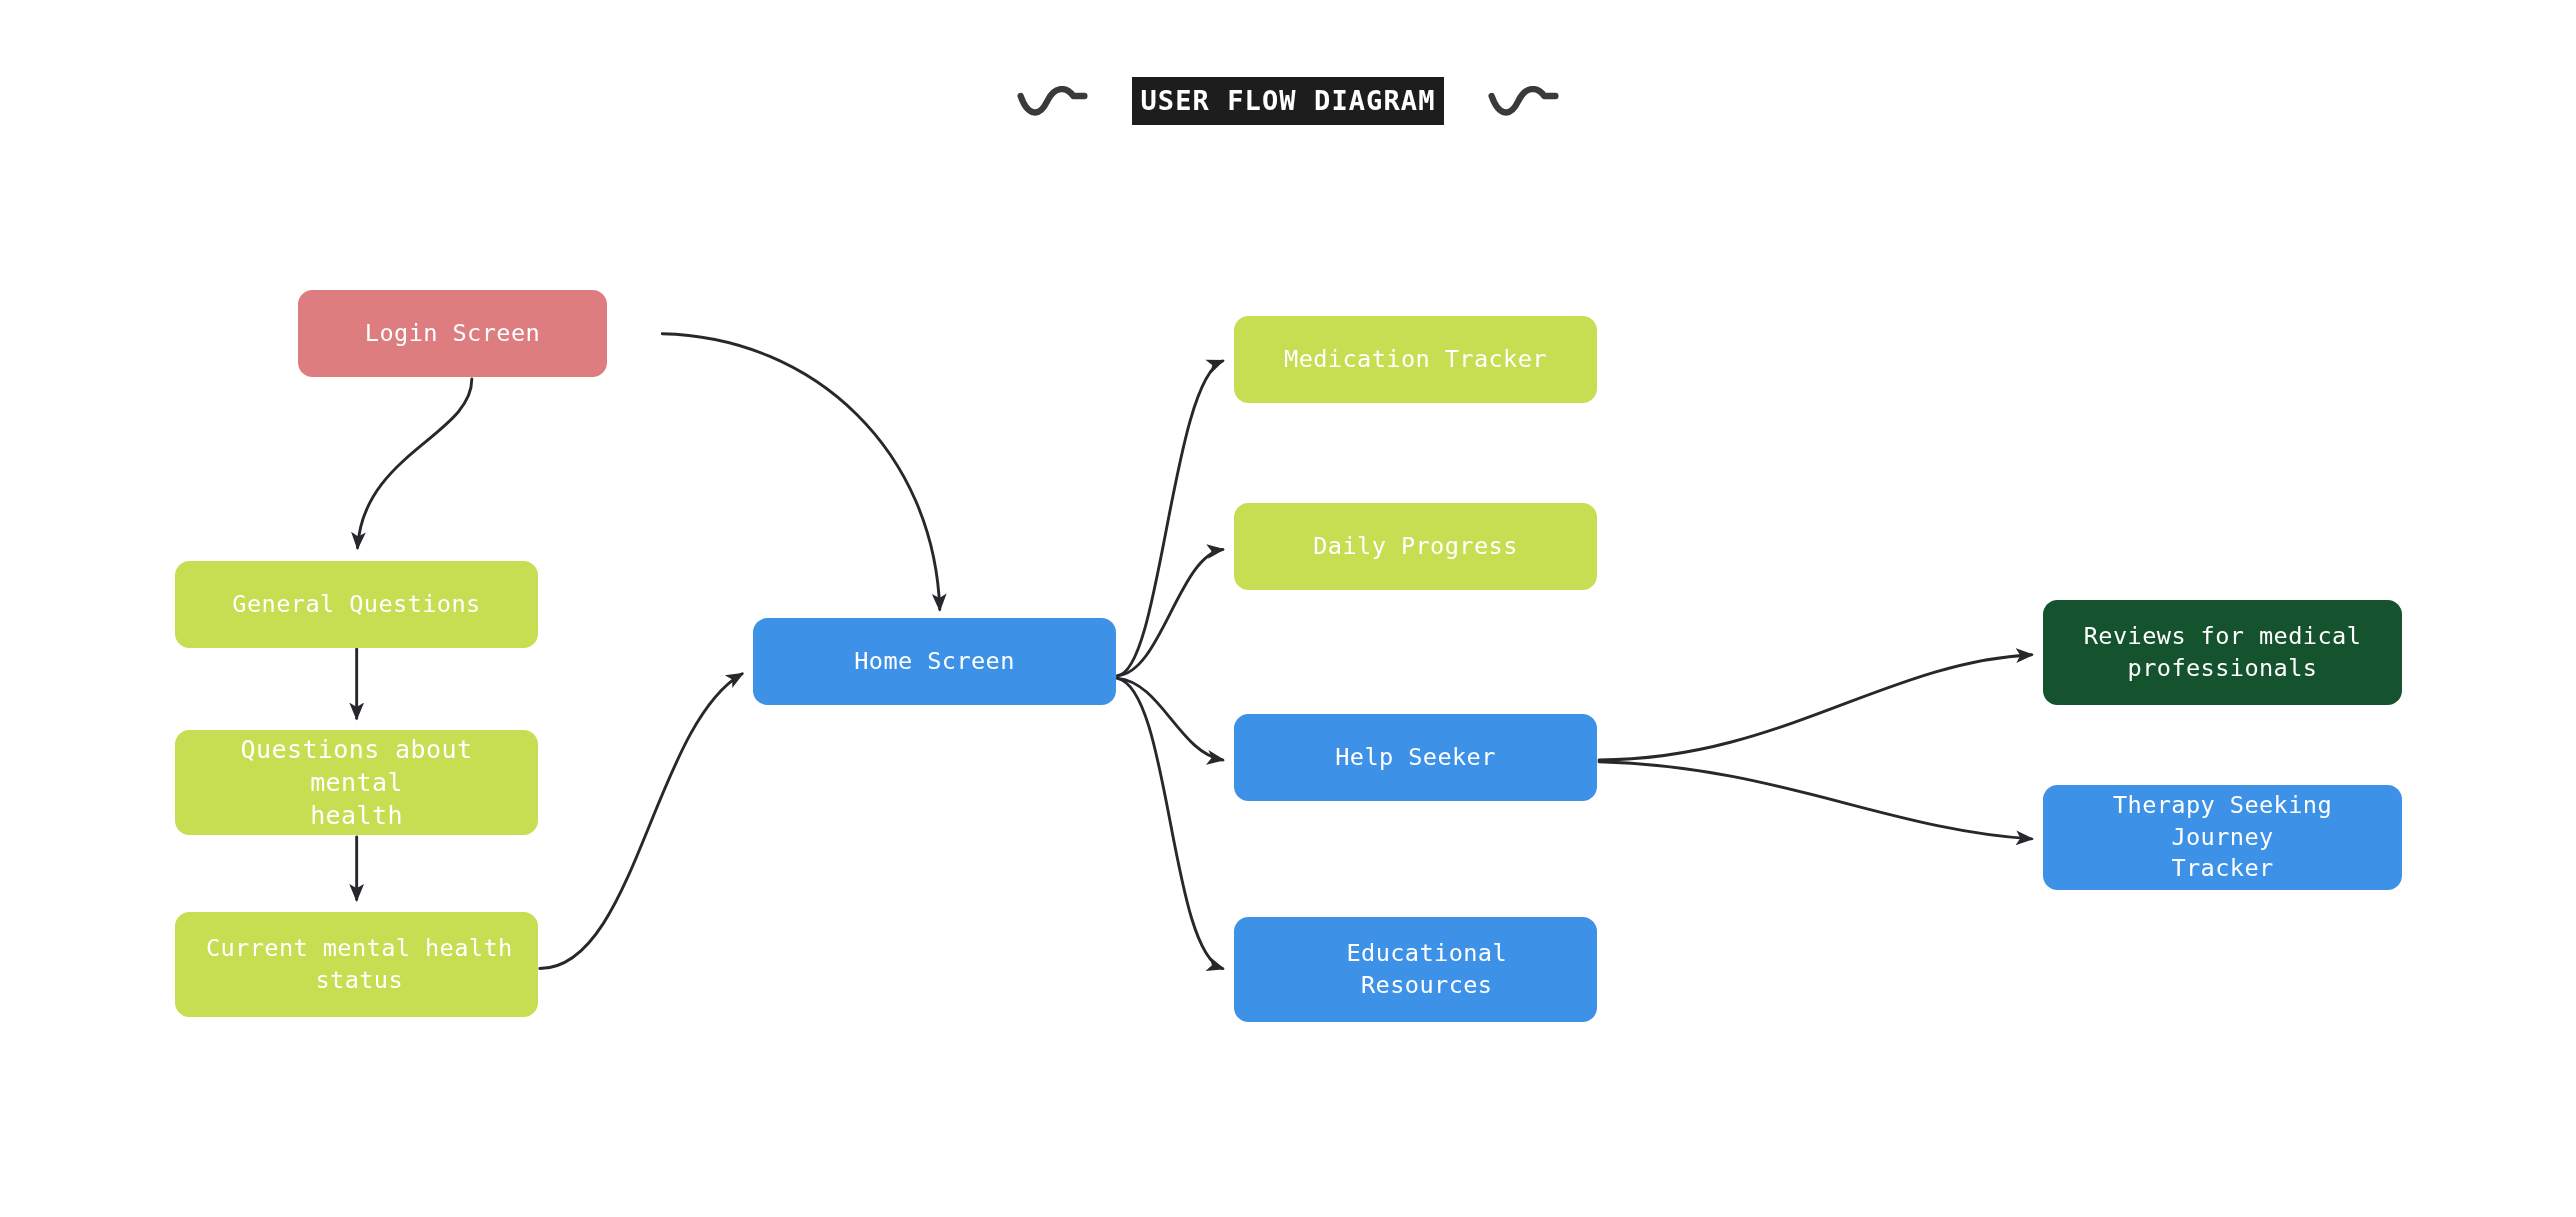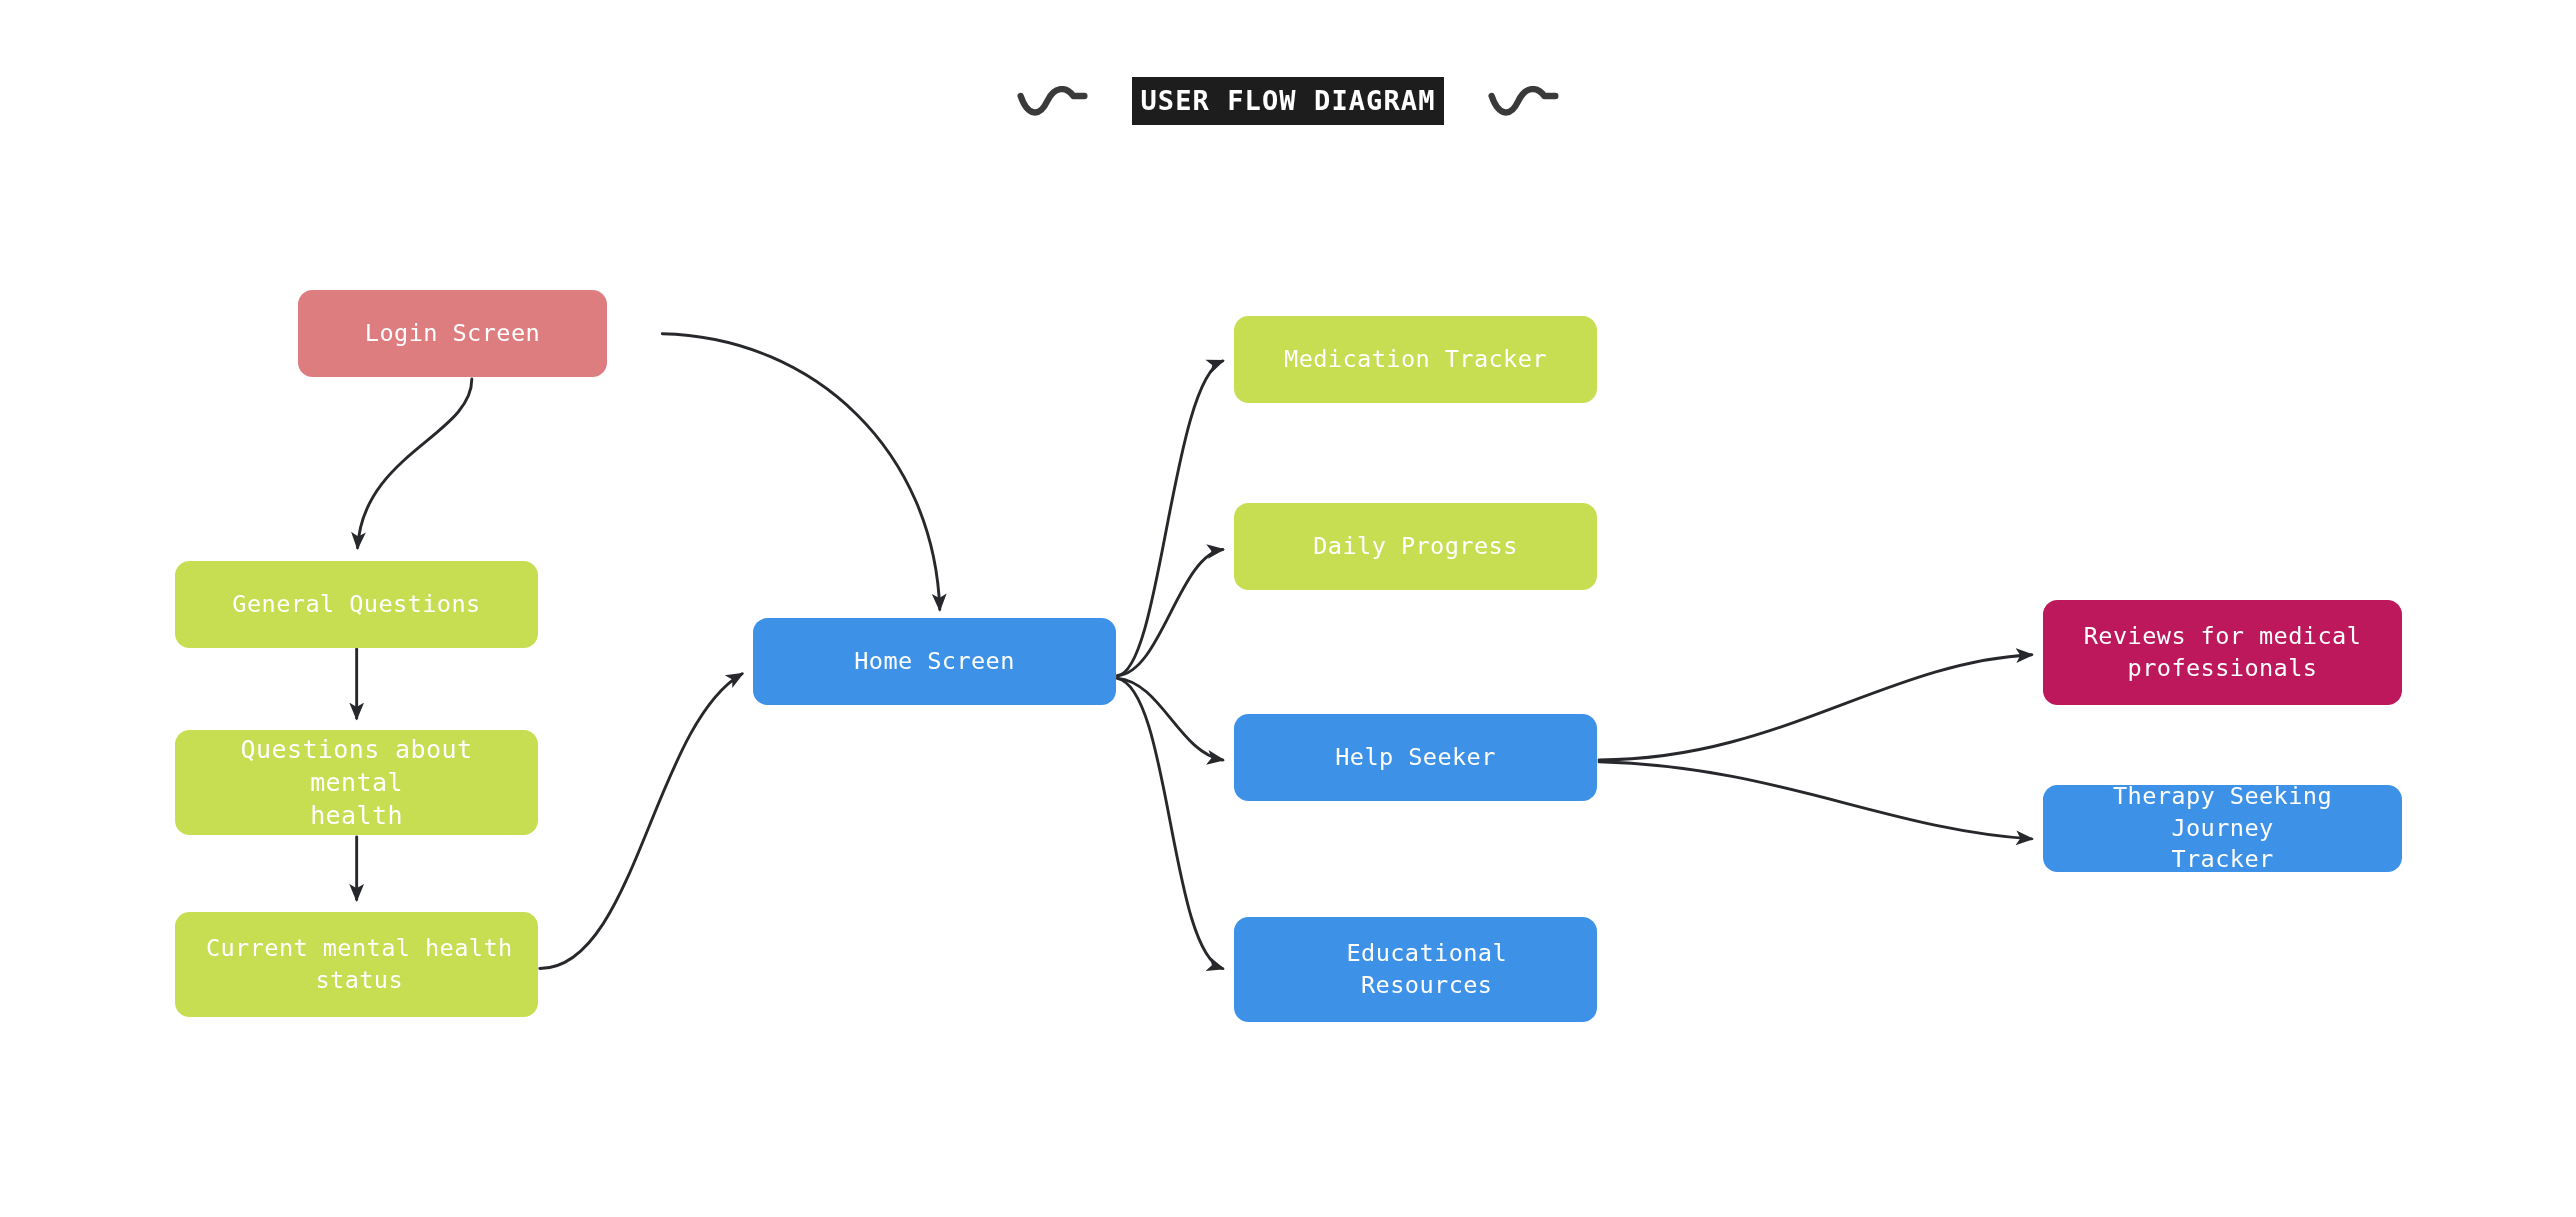--- a/index.html
+++ b/index.html
@@ -130,20 +130,20 @@
       <div class="node" style="left: 175px; top: 730px; width: 363px; height: 105px; background: rgb(199, 221, 82); font-size: 25px; text-align: center;"><span>Questions about mental
 health</span></div>
       <div class="node" style="left: 175px; top: 912px; width: 363px; height: 105px; background: rgb(199, 221, 82); font-size: 23.6px; padding-left: 20px;"><span>Current mental health
 status</span></div>
       <div class="node" style="left: 753px; top: 618px; width: 363px; height: 87px; background: rgb(61, 146, 232); font-size: 23.6px;"><span>Home Screen</span></div>
       <div class="node" style="left: 1234px; top: 316px; width: 363px; height: 87px; background: rgb(199, 221, 82); font-size: 23.6px;"><span>Medication Tracker</span></div>
       <div class="node" style="left: 1234px; top: 503px; width: 363px; height: 87px; background: rgb(199, 221, 82); font-size: 23.6px;"><span>Daily Progress</span></div>
       <div class="node" style="left: 1234px; top: 714px; width: 363px; height: 87px; background: rgb(61, 146, 232); font-size: 23.6px;"><span>Help Seeker</span></div>
       <div class="node" style="left: 1234px; top: 917px; width: 363px; height: 105px; background: rgb(61, 146, 232); font-size: 23.6px; padding-left: 37px;"><span>Educational
 Resources</span></div>
-      <div class="node" style="left: 2043px; top: 600px; width: 359px; height: 105px; background: #be185d; font-size: 23.6px;"><span>Reviews for medical
+      <div class="node" style="left: 2043px; top: 600px; width: 359px; height: 105px; background: #14532d; font-size: 23.6px;"><span>Reviews for medical
 professionals</span></div>
-      <div class="node" style="left: 2043px; top: 785px; width: 359px; height: 87px; background: rgb(61, 146, 232); font-size: 23.6px;"><span>Therapy Seeking Journey
+      <div class="node" style="left: 2043px; top: 785px; width: 359px; height: 105px; background: rgb(61, 146, 232); font-size: 23.6px;"><span>Therapy Seeking Journey
 Tracker</span></div>
     </div>
 
 </div>
 
 
 </body></html>

